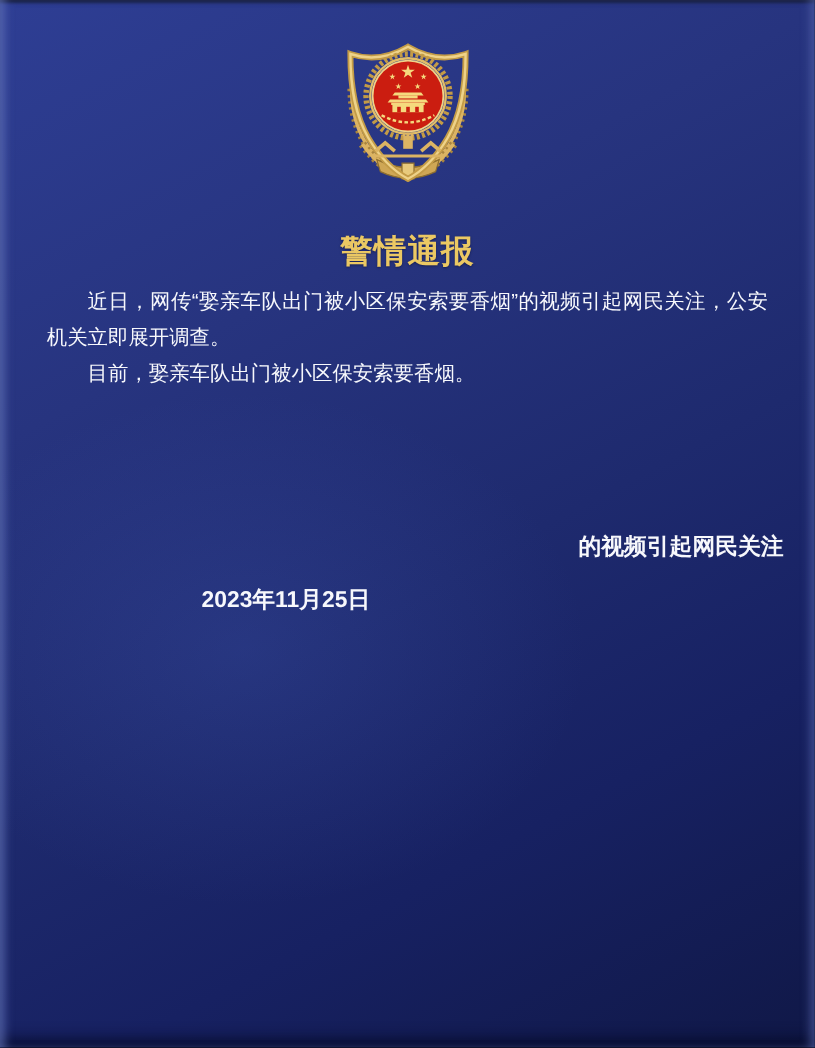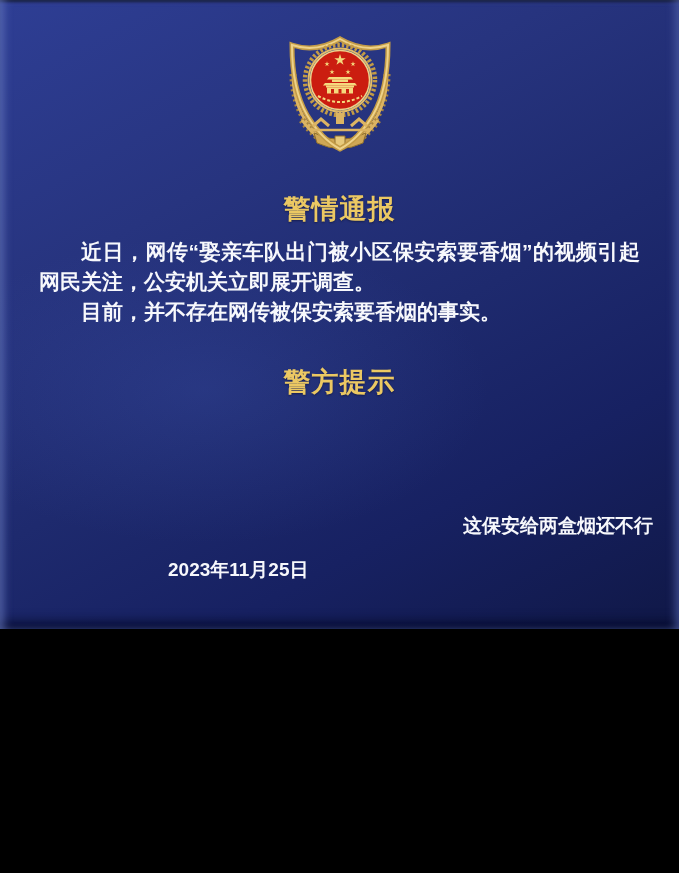--- a/index.html
+++ b/index.html
@@ -1,18 +1,18 @@
 <!DOCTYPE html>
 <html lang="zh"><head>
 <meta charset="utf-8">
 <style>
   html,body{margin:0;padding:0;background:#000;}
   .poster{
     position:relative;
-    width:679px;height:629px;
+    width:679px;height:873px;
     margin:0 auto;
     overflow:hidden;
     font-family:"Liberation Sans","DejaVu Sans",sans-serif;
     background:
       radial-gradient(ellipse 60% 35% at 30% 62%, rgba(70,95,190,.22), rgba(70,95,190,0) 70%),
       linear-gradient(152deg,#2e3e94 0%,#27347f 30%,#1e2a6e 55%,#172162 75%,#101847 100%);
     box-shadow:
       inset 7px 0 8px -3px rgba(120,140,215,.55),
       inset -7px 0 8px -3px rgba(105,125,205,.5),
       inset 0 4px 3px -2px rgba(3,6,24,.95),
@@ -21,21 +21,21 @@
   .badge{display:block;width:122px;height:122px;margin:30px auto 0;}
   .gold-title{
     margin:0;text-align:center;font-weight:bold;
     color:#ebc863;font-size:27px;line-height:30px;letter-spacing:1px;
     text-shadow:0 1px 2px rgba(0,0,20,.4);
   }
   .t-main{margin-top:42px;}
   .t-tips{margin-top:40px;}
   .body-block{
     width:601px;margin:13px auto 0;
-    color:#f7f8fc;font-size:21px;line-height:30px;font-weight:bold;
+    color:#f7f8fc;font-size:17px;line-height:30px;font-weight:normal;
     text-align:justify;
   }
   .body-block p{margin:0;text-indent:2em;}
   .signature{
     margin-top:116px;padding-right:26px;
     text-align:right;color:#f7f8fc;font-size:19px;font-weight:bold;
   }
   .date{
     margin-top:18px;padding-left:168px;
     color:#f7f8fc;font-size:19px;font-weight:bold;
@@ -104,22 +104,21 @@
       <rect x="55.5" y="80.5" width="2.2" height="3"></rect>
       <rect x="58.9" y="80.5" width="2.2" height="3"></rect>
       <rect x="62.3" y="80.5" width="2.2" height="3"></rect>
     </g>
   </svg>
 
   <h1 class="gold-title t-main">警情通报</h1>
 
   <div class="body-block">
     <p>近日，网传“娶亲车队出门被小区保安索要香烟”的视频引起网民关注，公安机关立即展开调查。</p>
-    <p>目前，并不存在网传被保安索要香烟的事实。</p>
+    <p>目前，娶亲车队出门被小区保安索要香烟。</p>
   </div>
 
-  <h2 class="gold-title t-tips">警方提示</h2>
 
 
-  <div class="signature">这保安给两盒烟还不行</div>
+  <div class="signature">的视频引起网民关注</div>
   <div class="date">2023年11月25日</div>
 
 </div>
 
 </body></html>

